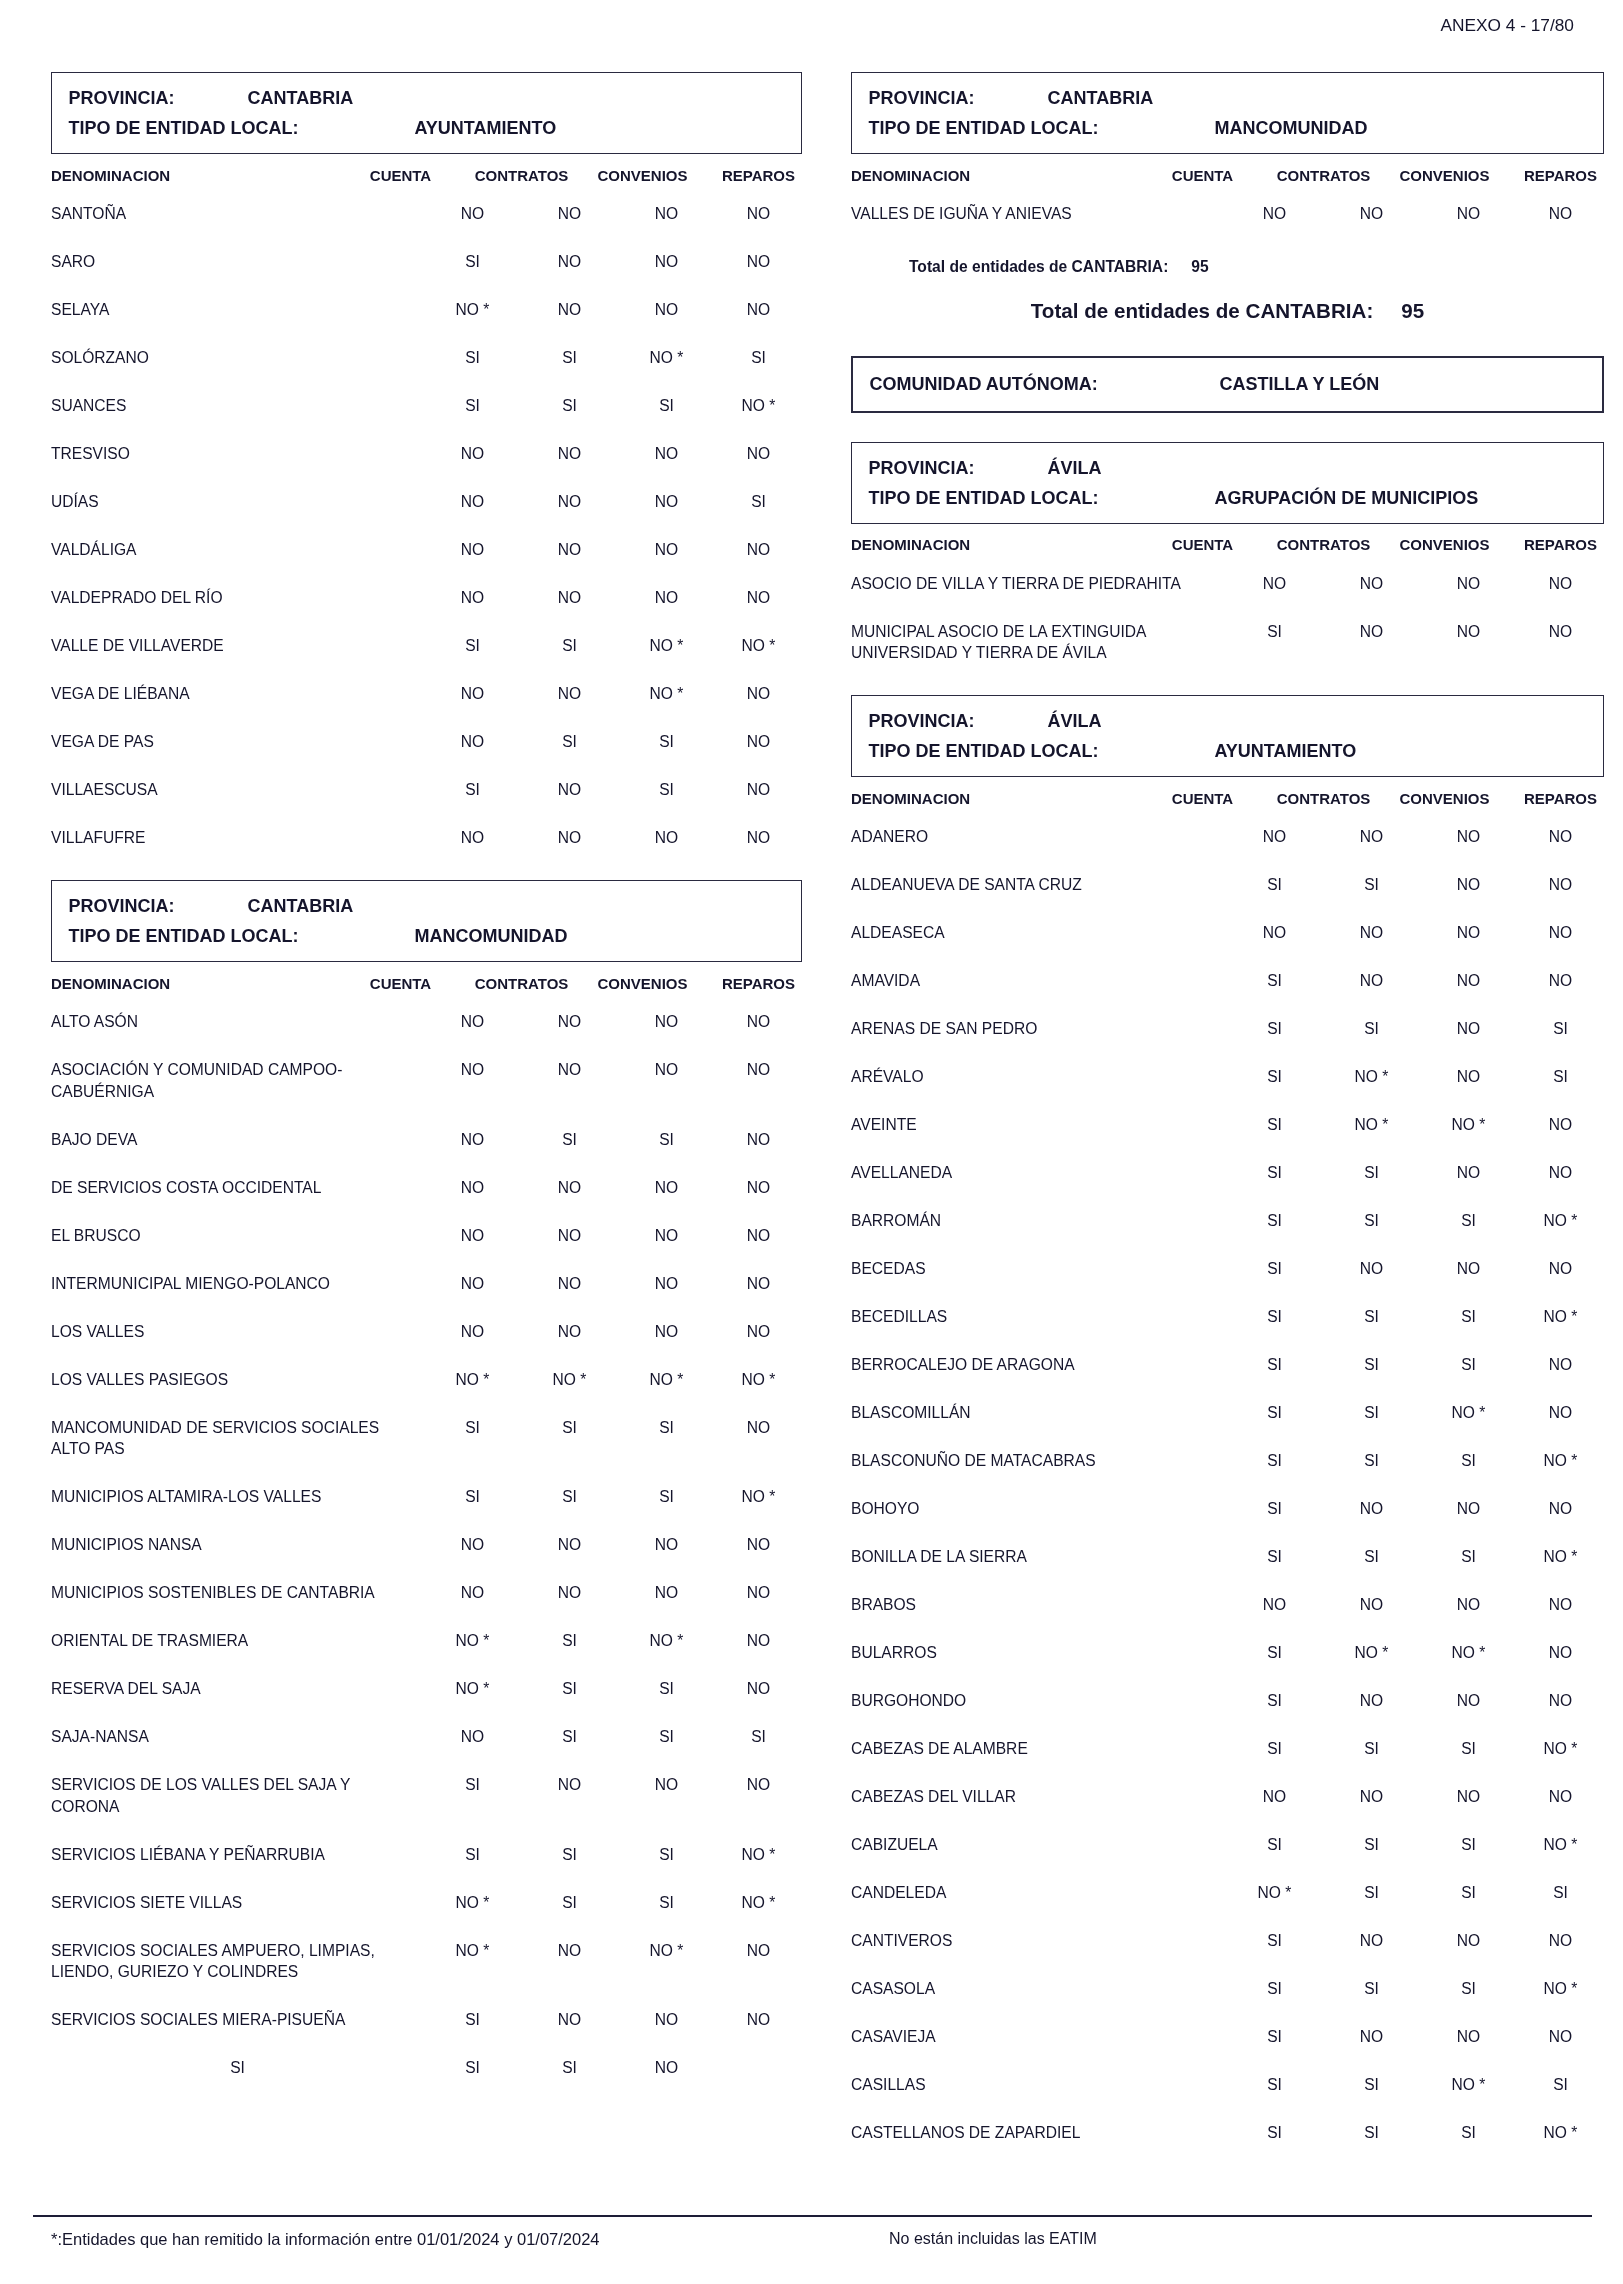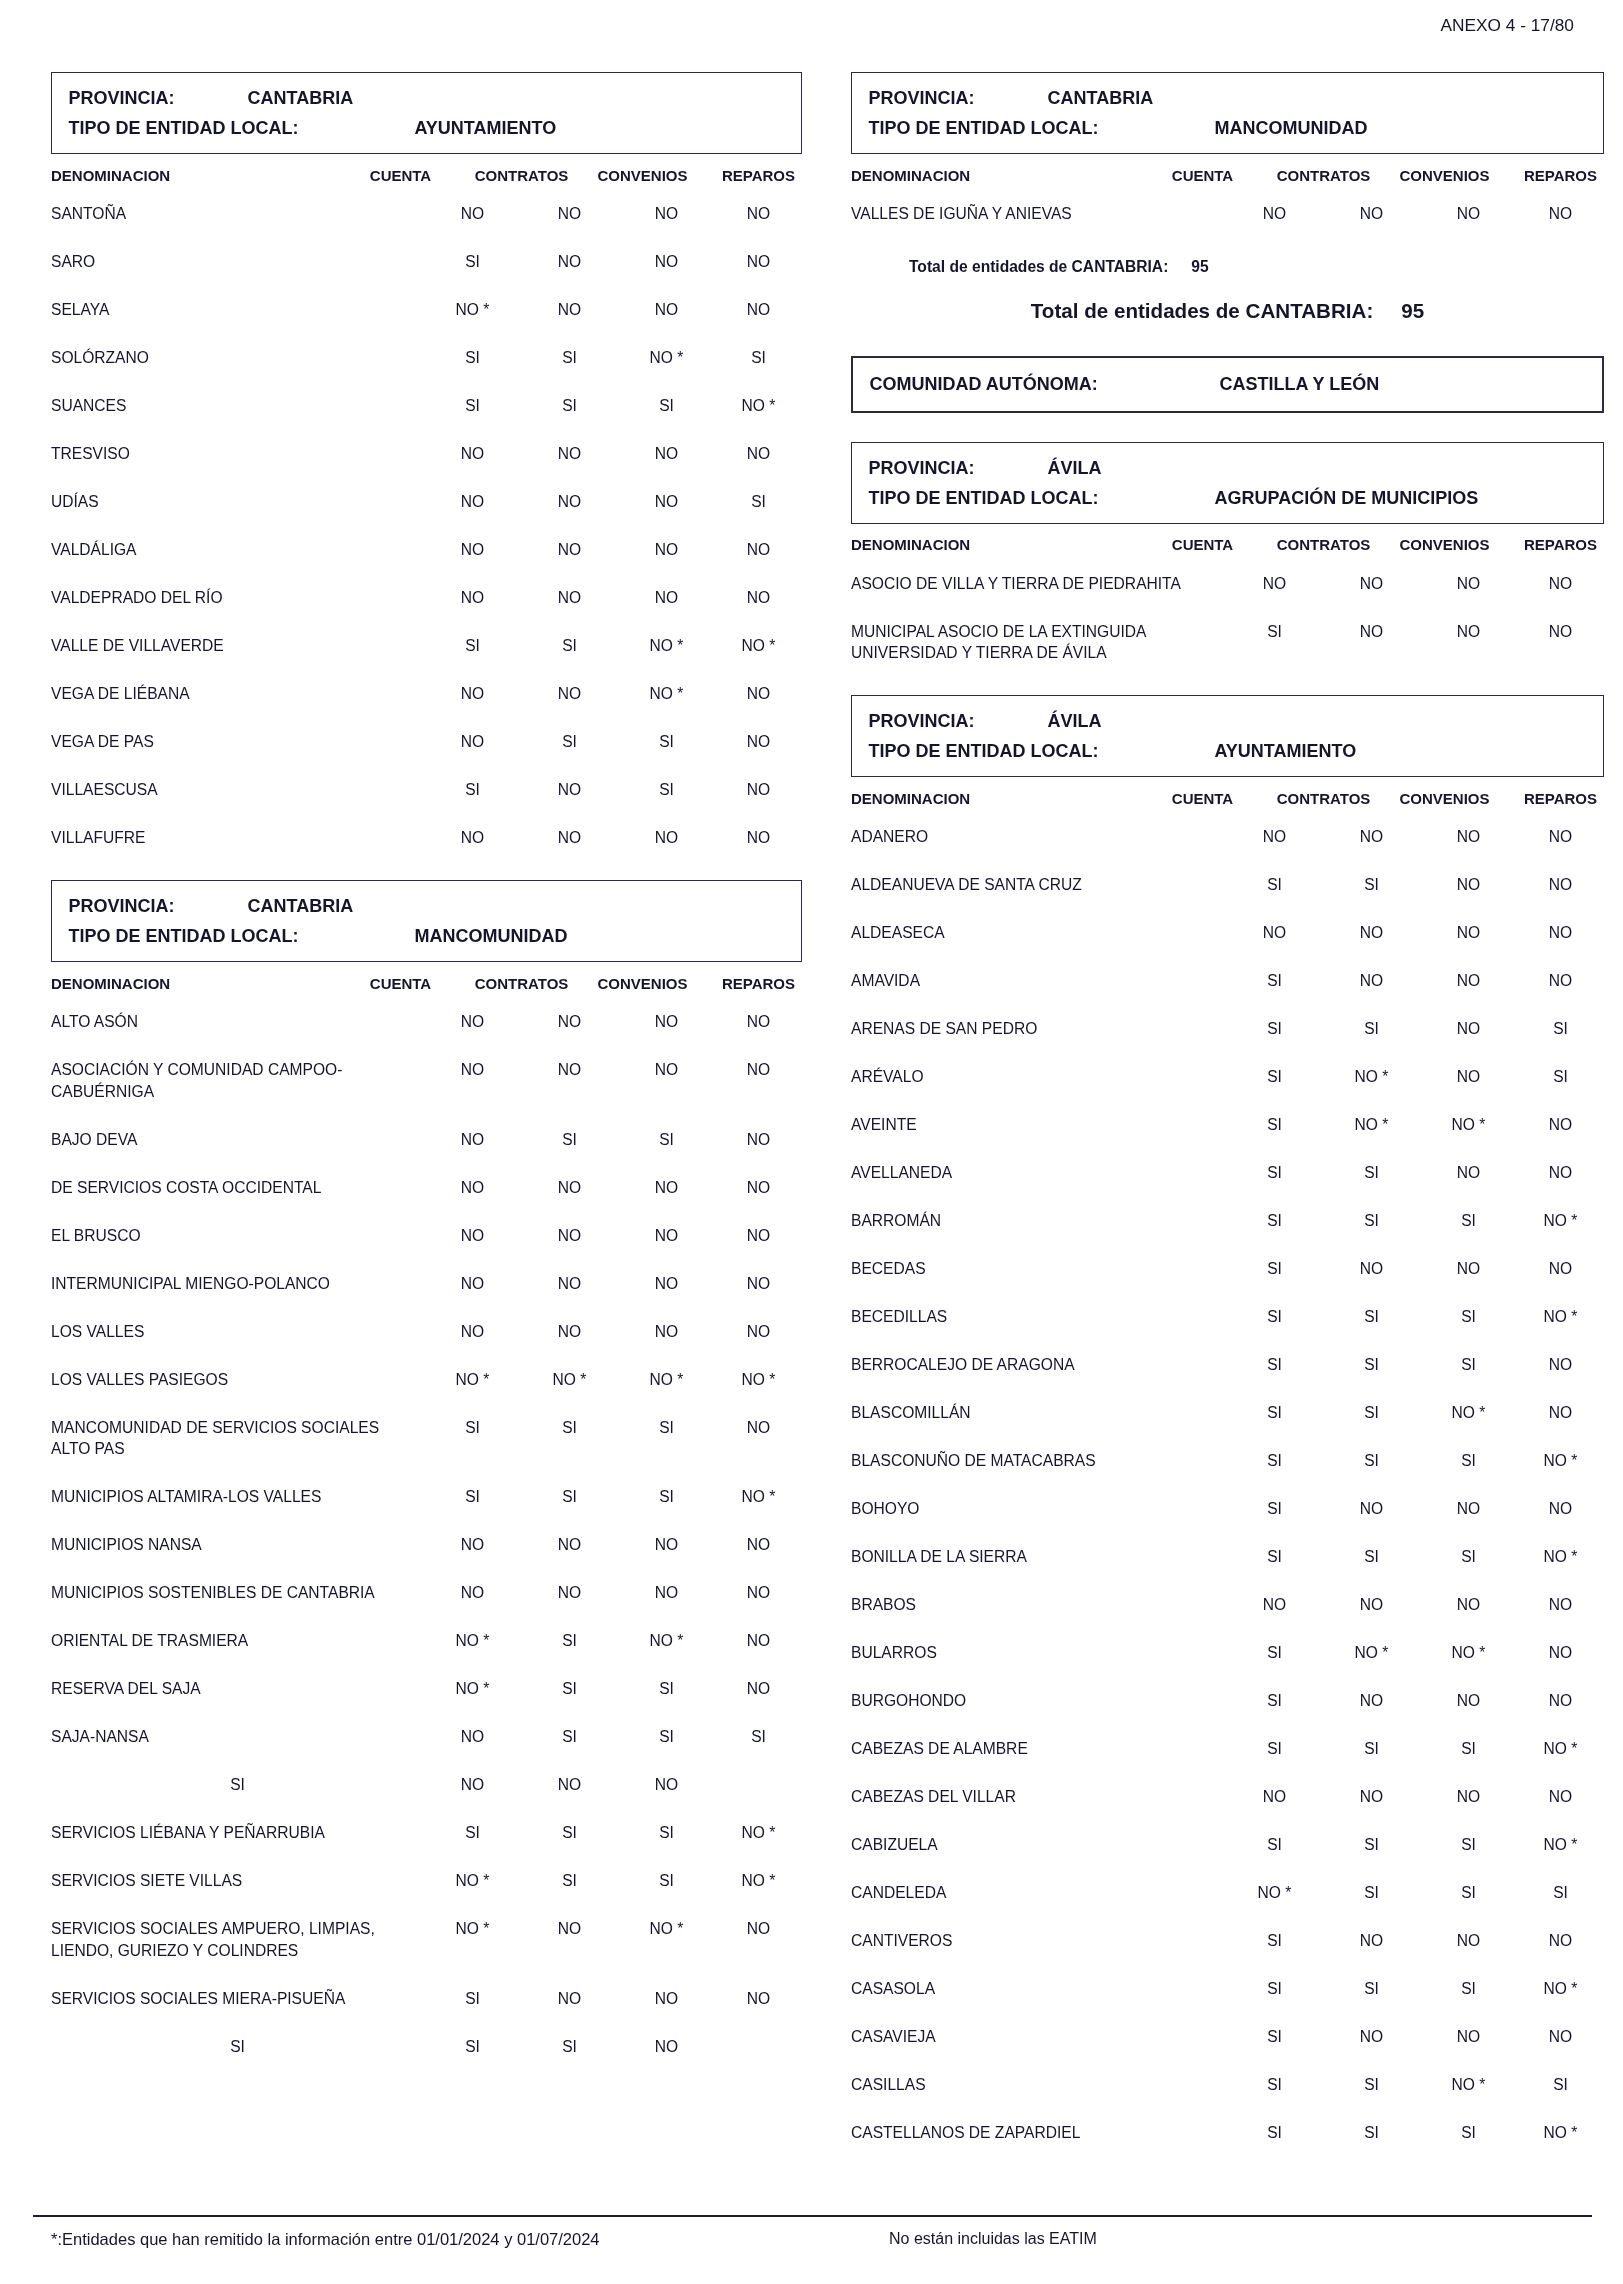--- a/index.html
+++ b/index.html
@@ -287,20 +287,22 @@
             <span class="v">NO</span>
           </div>
           <div class="t-row">
             <span class="nm">SAJA-NANSA</span>
             <span class="v">NO</span>
             <span class="v">SI</span>
             <span class="v">SI</span>
             <span class="v">SI</span>
           </div>
           <div class="t-row">
+            <span class="nm">SERVICIOS DE LOS VALLES DEL SAJA Y
+CORONA</span>
             <span class="v">SI</span>
             <span class="v">NO</span>
             <span class="v">NO</span>
             <span class="v">NO</span>
           </div>
           <div class="t-row">
             <span class="nm">SERVICIOS LIÉBANA Y PEÑARRUBIA</span>
             <span class="v">SI</span>
             <span class="v">SI</span>
             <span class="v">SI</span>

